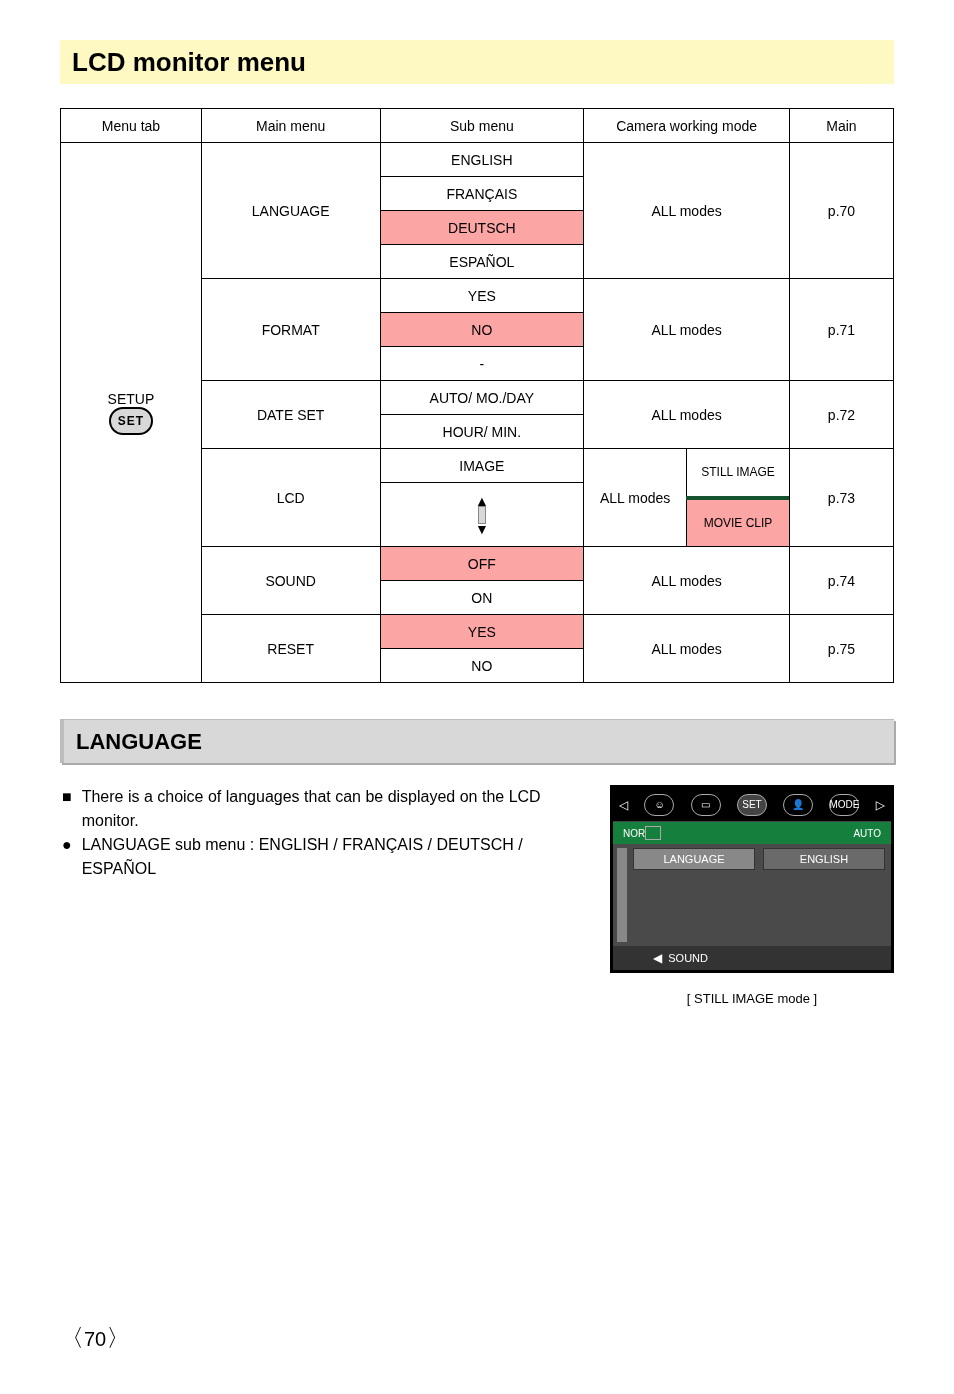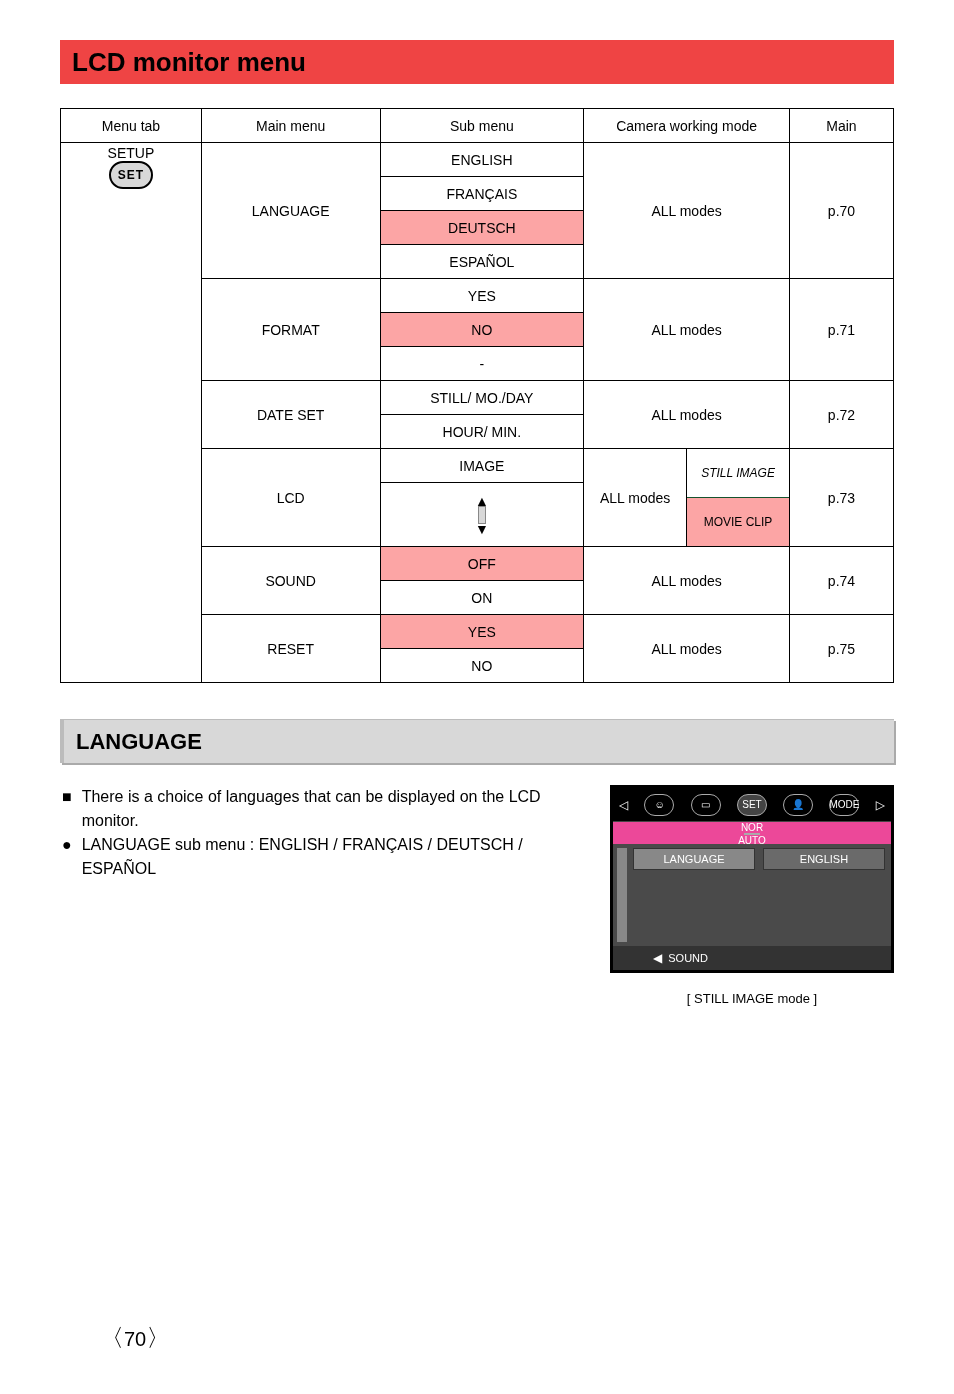--- a/index.html
+++ b/index.html
@@ -1,20 +1,20 @@
 <!DOCTYPE html>
 <html><head>
 <meta charset="utf-8">
 <style>
   * { box-sizing: border-box; margin: 0; padding: 0; }
   html, body { width: 954px; height: 1394px; background: #fff; font-family: Arial, Helvetica, sans-serif; color: #000; }
   body { padding: 40px 60px 0 60px; position: relative; }
 
   .title-band {
-    background: #ef4444;
+    background: #fef9c3;
     height: 44px;
     width: 100%;
     display: flex;
     align-items: center;
     padding-left: 12px;
     font-size: 26px;
     font-weight: bold;
     margin-bottom: 24px;
   }
 
@@ -33,21 +33,21 @@
   }
   table.menu-table th { font-weight: normal; }
   .shaded { background: #fca5a5; }
   .col-a { width: 130px; }
   .col-b { width: 165px; }
   .col-c { width: 188px; }
   .col-d { width: 190px; }
   .col-e { width: 96px; }
 
   .menu-tab-cell { position: relative; }
-  .menu-tab-inner { display: flex; flex-direction: column; align-items: center; gap: 0; height: 100%; }
+  .menu-tab-inner { display: flex; flex-direction: column; align-items: center; gap: 0; height: 100%; justify-content: center; }
   .set-badge {
     width: 44px; height: 28px; border: 2px solid #000; border-radius: 14px;
     display: flex; align-items: center; justify-content: center;
     font-size: 12px; font-weight: bold; letter-spacing: 1px;
     background: #d8d8d8;
   }
 
   .lcd-widget { display: inline-flex; flex-direction: column; align-items: center; line-height: 0; }
   .lcd-widget .arrow-up, .lcd-widget .arrow-down { font-size: 14px; line-height: 10px; }
   .lcd-widget .bar { width: 8px; height: 18px; background: #d8d8d8; border: 1px solid #888; }
@@ -72,38 +72,37 @@
   .body-text .bullet-row { display: flex; gap: 8px; }
   .body-text .bullet-row .mk { width: 14px; text-align: center; }
 
   .camera-lcd {
     width: 284px; height: 188px; border: 3px solid #000; background: #222; color: #fff;
     display: flex; flex-direction: column; font-size: 12px;
   }
   .lcd-topbar { height: 34px; display: flex; align-items: center; justify-content: space-between; padding: 0 6px; border-bottom: 1px solid #444; background: #000; }
   .lcd-topbar .icon { width: 30px; height: 22px; border: 1px solid #aaa; border-radius: 11px; display: flex; align-items: center; justify-content: center; font-size: 10px; }
   .lcd-topbar .tri { color: #fff; font-size: 12px; }
-  .lcd-subbar { height: 22px; display: flex; align-items: center; justify-content: space-between; padding: 0 10px; background: #ec4899; flex-direction: column; }
+  .lcd-subbar { height: 22px; display: flex; align-items: center; justify-content: space-between; padding: 0 10px; background: #15803d; }
   .lcd-subbar .sml { font-size: 10px; }
   .lcd-subbar .chip { width: 16px; height: 14px; border: 1px solid #aaa; }
   .lcd-body { flex: 1; background: #4a4a4a; position: relative; padding: 4px 6px; }
   .lcd-row2 { display: flex; gap: 8px; }
   .lcd-cell { flex: 1; height: 22px; background: #6a6a6a; border: 1px solid #333; display: flex; align-items: center; justify-content: center; font-size: 11px; }
   .lcd-cell.sel { background: #888; }
   .lcd-sidebar { position: absolute; left: 4px; top: 4px; bottom: 4px; width: 10px; background: #888; }
   .lcd-footer { height: 24px; background: #333; display: flex; align-items: center; padding-left: 40px; gap: 6px; font-size: 11px; }
   .lcd-footer .tri2 { font-size: 12px; }
   .lcd-caption { text-align: center; font-size: 13px; margin-top: 18px; }
 
   .page-mark {
     position: absolute;
     left: 60px;
     bottom: 40px;
     font-size: 20px;
-    margin-left: 40px;
   }
   .page-mark .ang { font-size: 24px; }
 </style>
 </head>
 <body>
 
 <div class="title-band">LCD monitor menu</div>
 
 <table class="menu-table">
   <colgroup>
@@ -154,37 +153,37 @@
     </tr>
     <tr>
         <td class="shaded">NO</td>
       </tr>
     <tr>
         <td>-</td>
       </tr>
 
     <tr>
       <td rowspan="2">DATE SET</td>
-      <td>STILL/ MO./DAY</td>
+      <td>AUTO/ MO./DAY</td>
       <td rowspan="2">ALL modes</td>
       <td rowspan="2">p.72</td>
     </tr>
     <tr>
         <td>HOUR/ MIN.</td>
       </tr>
 
     <tr>
       <td rowspan="3">LCD</td>
       <td>IMAGE</td>
       <td rowspan="3" style="padding:0">
         <table style="width:100%;height:100%;border-collapse:collapse;">
           <tbody>
               <tr>
                 <td style="border:none;border-right:1px solid #000;width:50%;height:100%;" rowspan="2">ALL modes</td>
-              <td style="border:none;border-bottom:1px solid #14532d;height:50%;font-size:12px;font-style:italic;">STILL IMAGE</td>
+              <td style="border:none;border-bottom:4px solid #14532d;height:50%;font-size:12px;">STILL IMAGE</td>
               </tr>
           <tr>
                 <td class="shaded" style="border:none;height:50%;font-size:12px;">MOVIE CLIP</td>
               </tr>
         </tbody>
           </table>
       </td>
       <td rowspan="3">p.73</td>
     </tr>
     <tr>

